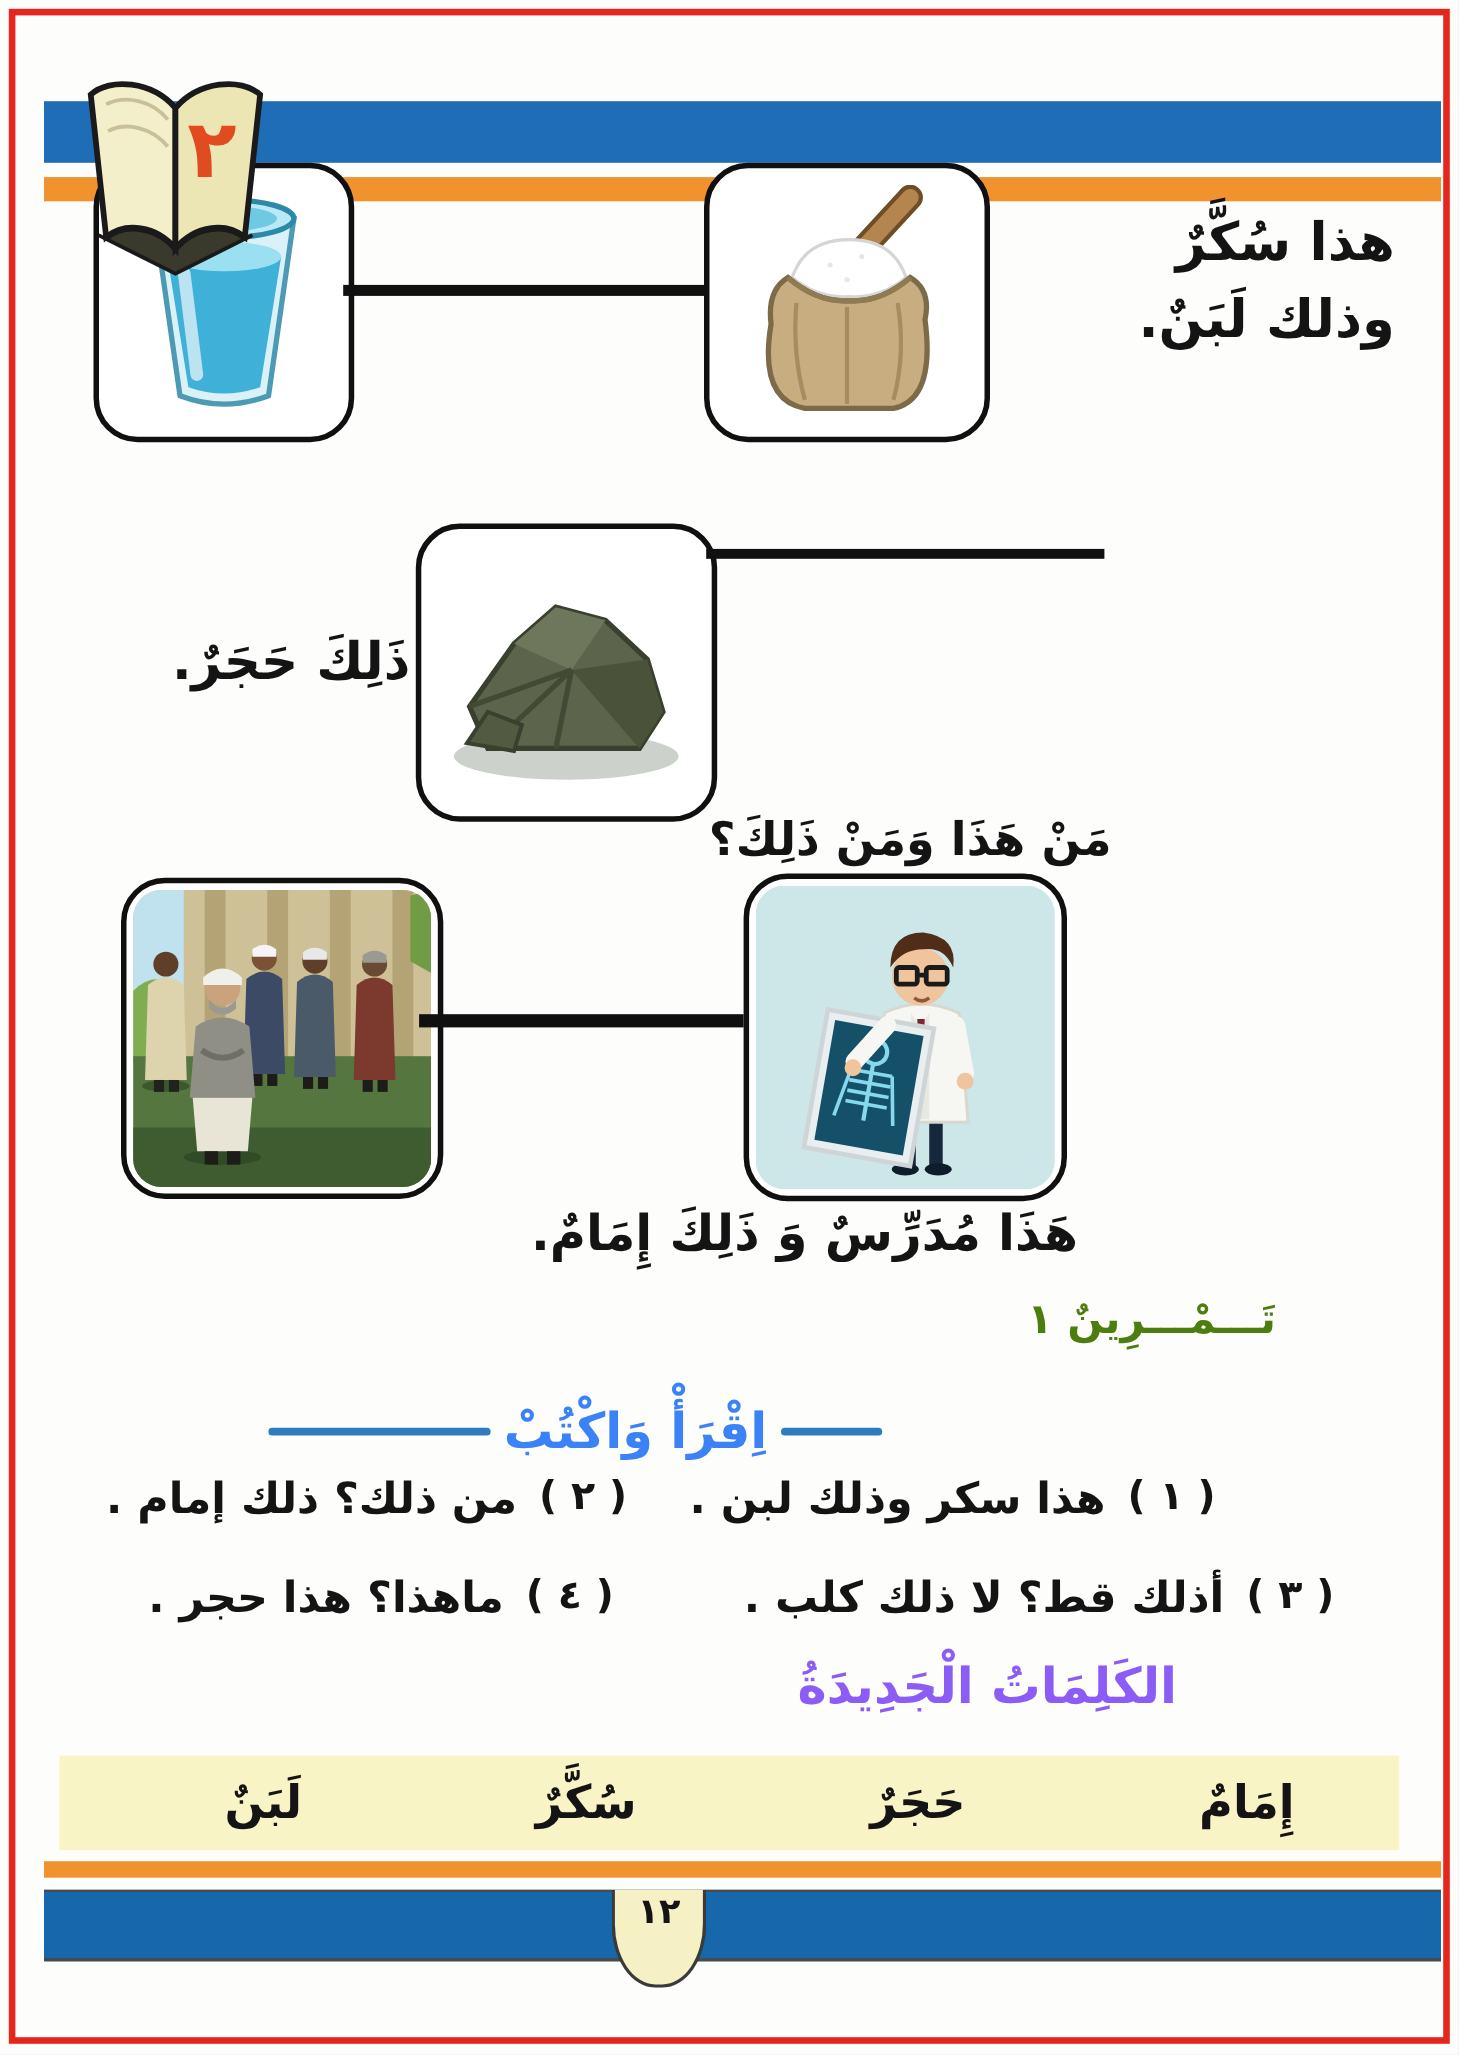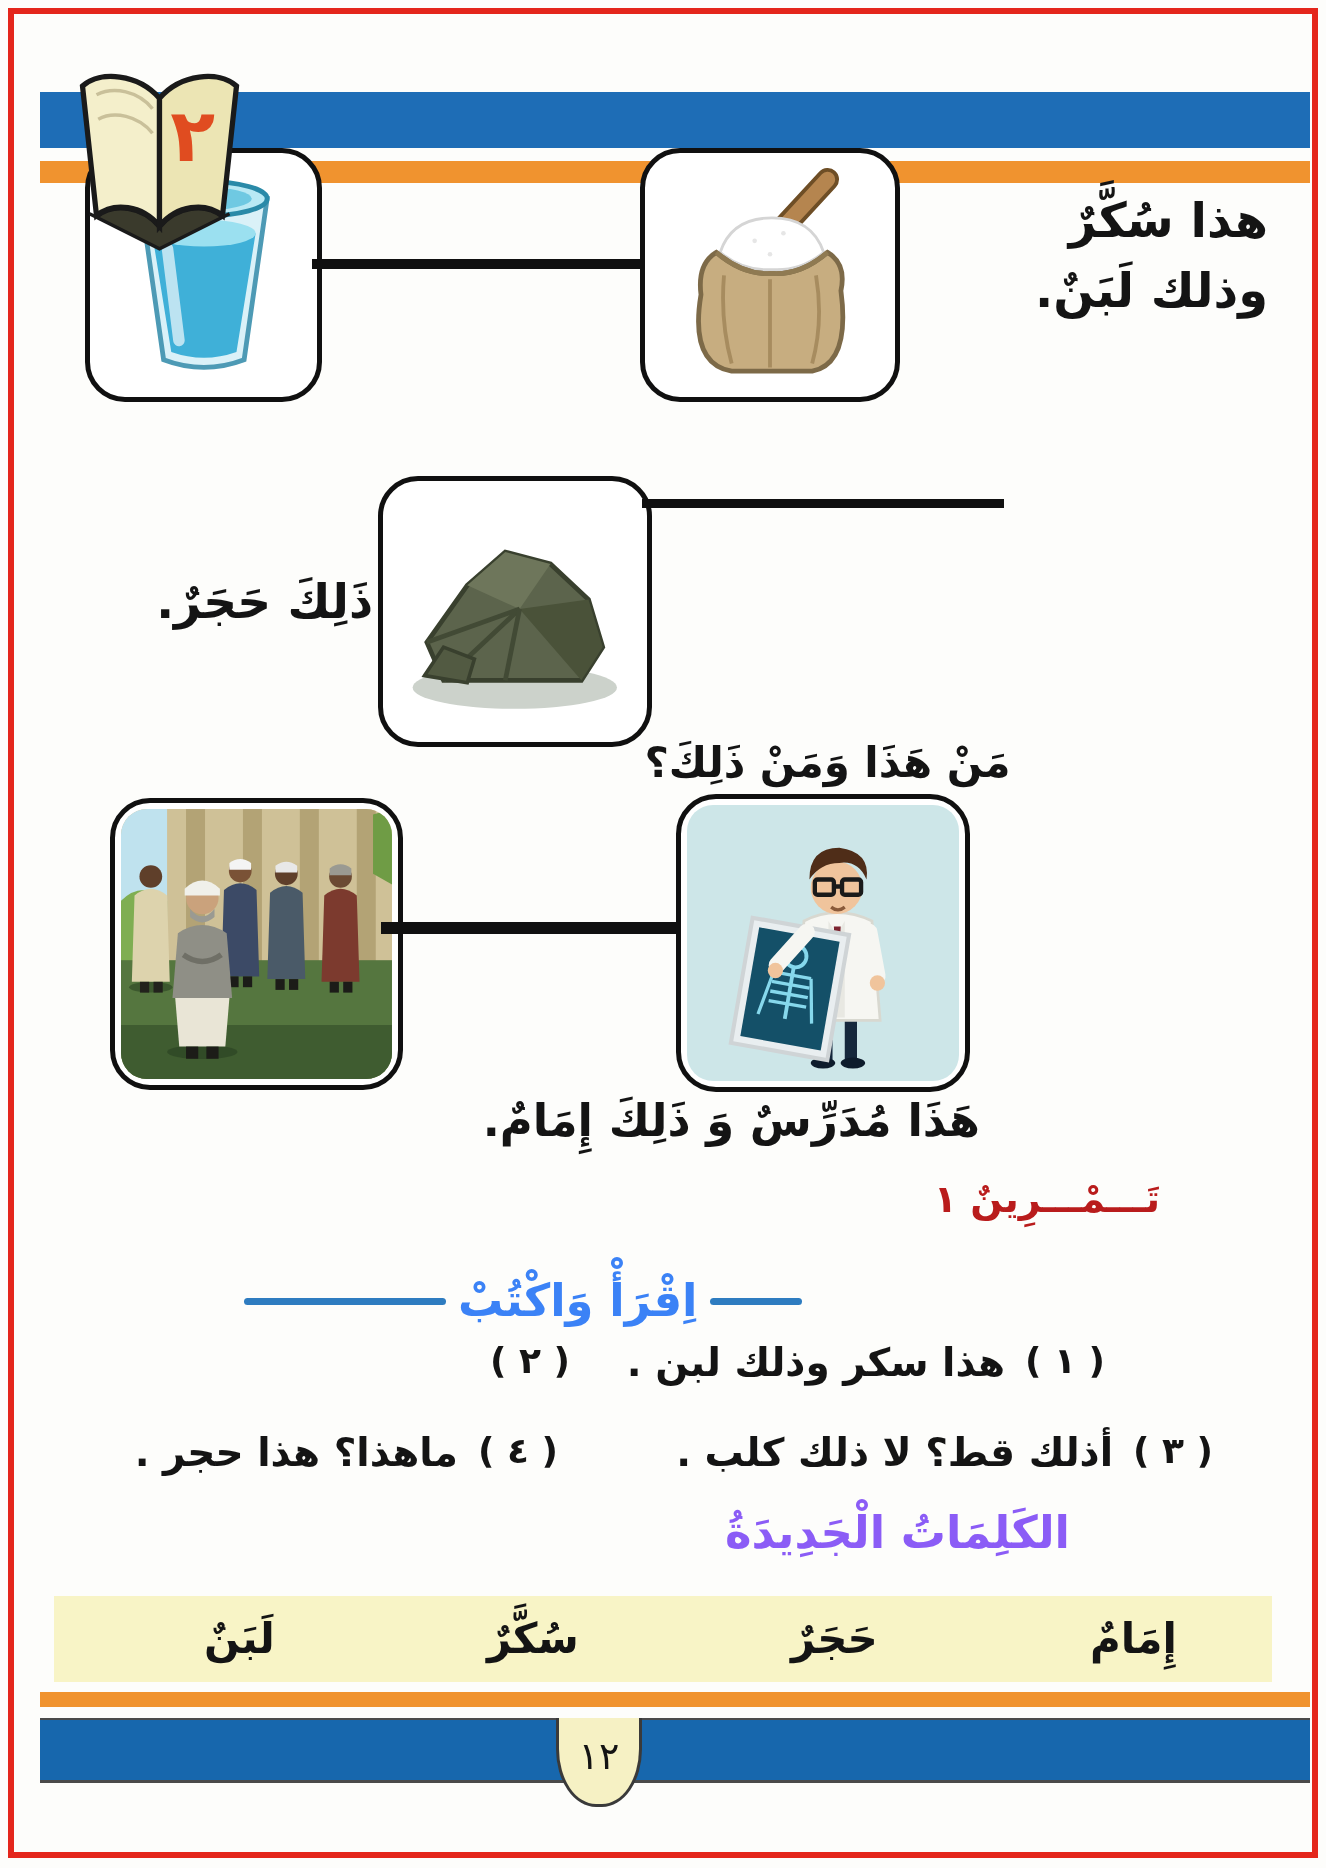--- a/index.html
+++ b/index.html
@@ -30,21 +30,21 @@
   .conn1{left:312px;top:259px;width:328px;height:10px;}
   .conn2{left:642px;top:499px;width:362px;height:9px;}
   .conn3{left:381px;top:922px;width:295px;height:12px;}
   
   .ar{position:absolute;direction:rtl;font-weight:bold;line-height:1.45;white-space:nowrap;}
   .cap-row1{right:58px;top:186px;text-align:right;font-size:48px;margin-left:26px;}
   .txt-ma-dhalika{right:42px;top:532px;font-size:47px;}
   .txt-dhalika-hajar{left:125px;top:568px;width:248px;text-align:right;font-size:47px;}
   .txt-man-hadha{left:630px;top:733px;width:395px;text-align:center;font-size:42px;}
   .txt-mudarris{right:346px;top:1088px;text-align:right;font-size:45px;}
-  .txt-tamrin{right:166px;top:1172px;font-size:38px;color:#b91c1c;}
+  .txt-tamrin{right:166px;top:1172px;font-size:38px;color:#4d7c0f;}
   .iqra-row{position:absolute;left:244px;top:1258px;width:580px;height:86px;
             display:flex;align-items:center;gap:12px;}
   .iqra-rule{height:7px;background:#2e7cc0;border-radius:4px;}
   .rule-l{width:202px;}
   .rule-r{width:92px;}
   .iqra-text{direction:rtl;font-weight:bold;font-size:45px;color:#3b82f6;white-space:nowrap;line-height:1.3;}
   .ex-item{position:absolute;direction:rtl;display:flex;align-items:flex-start;gap:20px;
            font-weight:bold;line-height:1.4;}
   .ex-num{font-size:36px;letter-spacing:2px;}
   .ex-text{font-size:39px;white-space:nowrap;}
@@ -54,21 +54,21 @@
   .ex4{right:768px;top:1426px;}
   .red-heading{right:256px;top:1500px;font-size:45px;color:#8b5cf6;}
   .banner{position:absolute;left:54px;top:1596px;width:1218px;height:86px;background:#f8f4c6;
           display:flex;direction:rtl;align-items:center;justify-content:space-between;
           padding:0 95px 0 150px;box-sizing:border-box;}
   .banner span{font-weight:bold;font-size:42px;direction:rtl;line-height:1.3;}
   .page-badge{position:absolute;left:556px;top:1718px;width:80px;height:86px;z-index:10;
               background:#f6f1c4;border:3px solid #3a3a3a;border-top:none;
               border-radius:0 0 40px 40px / 0 0 58px 58px;
               display:flex;align-items:flex-start;justify-content:center;}
-  .page-badge span{font-weight:normal;font-size:38px;line-height:1.2;margin-top:16px;}
+  .page-badge span{font-weight:bold;font-size:32px;line-height:1.2;margin-top:0;}
 </style>
 </head>
 <body>
 
 <div class="page">
 
   <div class="red-frame"></div>
 
   <div class="bar bar-blue-top"></div>
   <div class="bar bar-orange-top"></div>
@@ -220,20 +220,21 @@
     <div class="iqra-text">اِقْرَأْ وَاكْتُبْ</div>
     <div class="iqra-rule rule-r"></div>
   </div>
 
   <div class="ex-item ex1">
     <span class="ex-num">( ١ )</span>
     <span class="ex-text">هذا سكر وذلك لبن .</span>
   </div>
   <div class="ex-item ex2">
     <span class="ex-num">( ٢ )</span>
+    <span class="ex-text">من ذلك؟ ذلك إمام .</span>
   </div>
   <div class="ex-item ex3">
     <span class="ex-num">( ٣ )</span>
     <span class="ex-text">أذلك قط؟ لا ذلك كلب .</span>
   </div>
   <div class="ex-item ex4">
     <span class="ex-num">( ٤ )</span>
     <span class="ex-text">ماهذا؟ هذا حجر .</span>
   </div>
 

